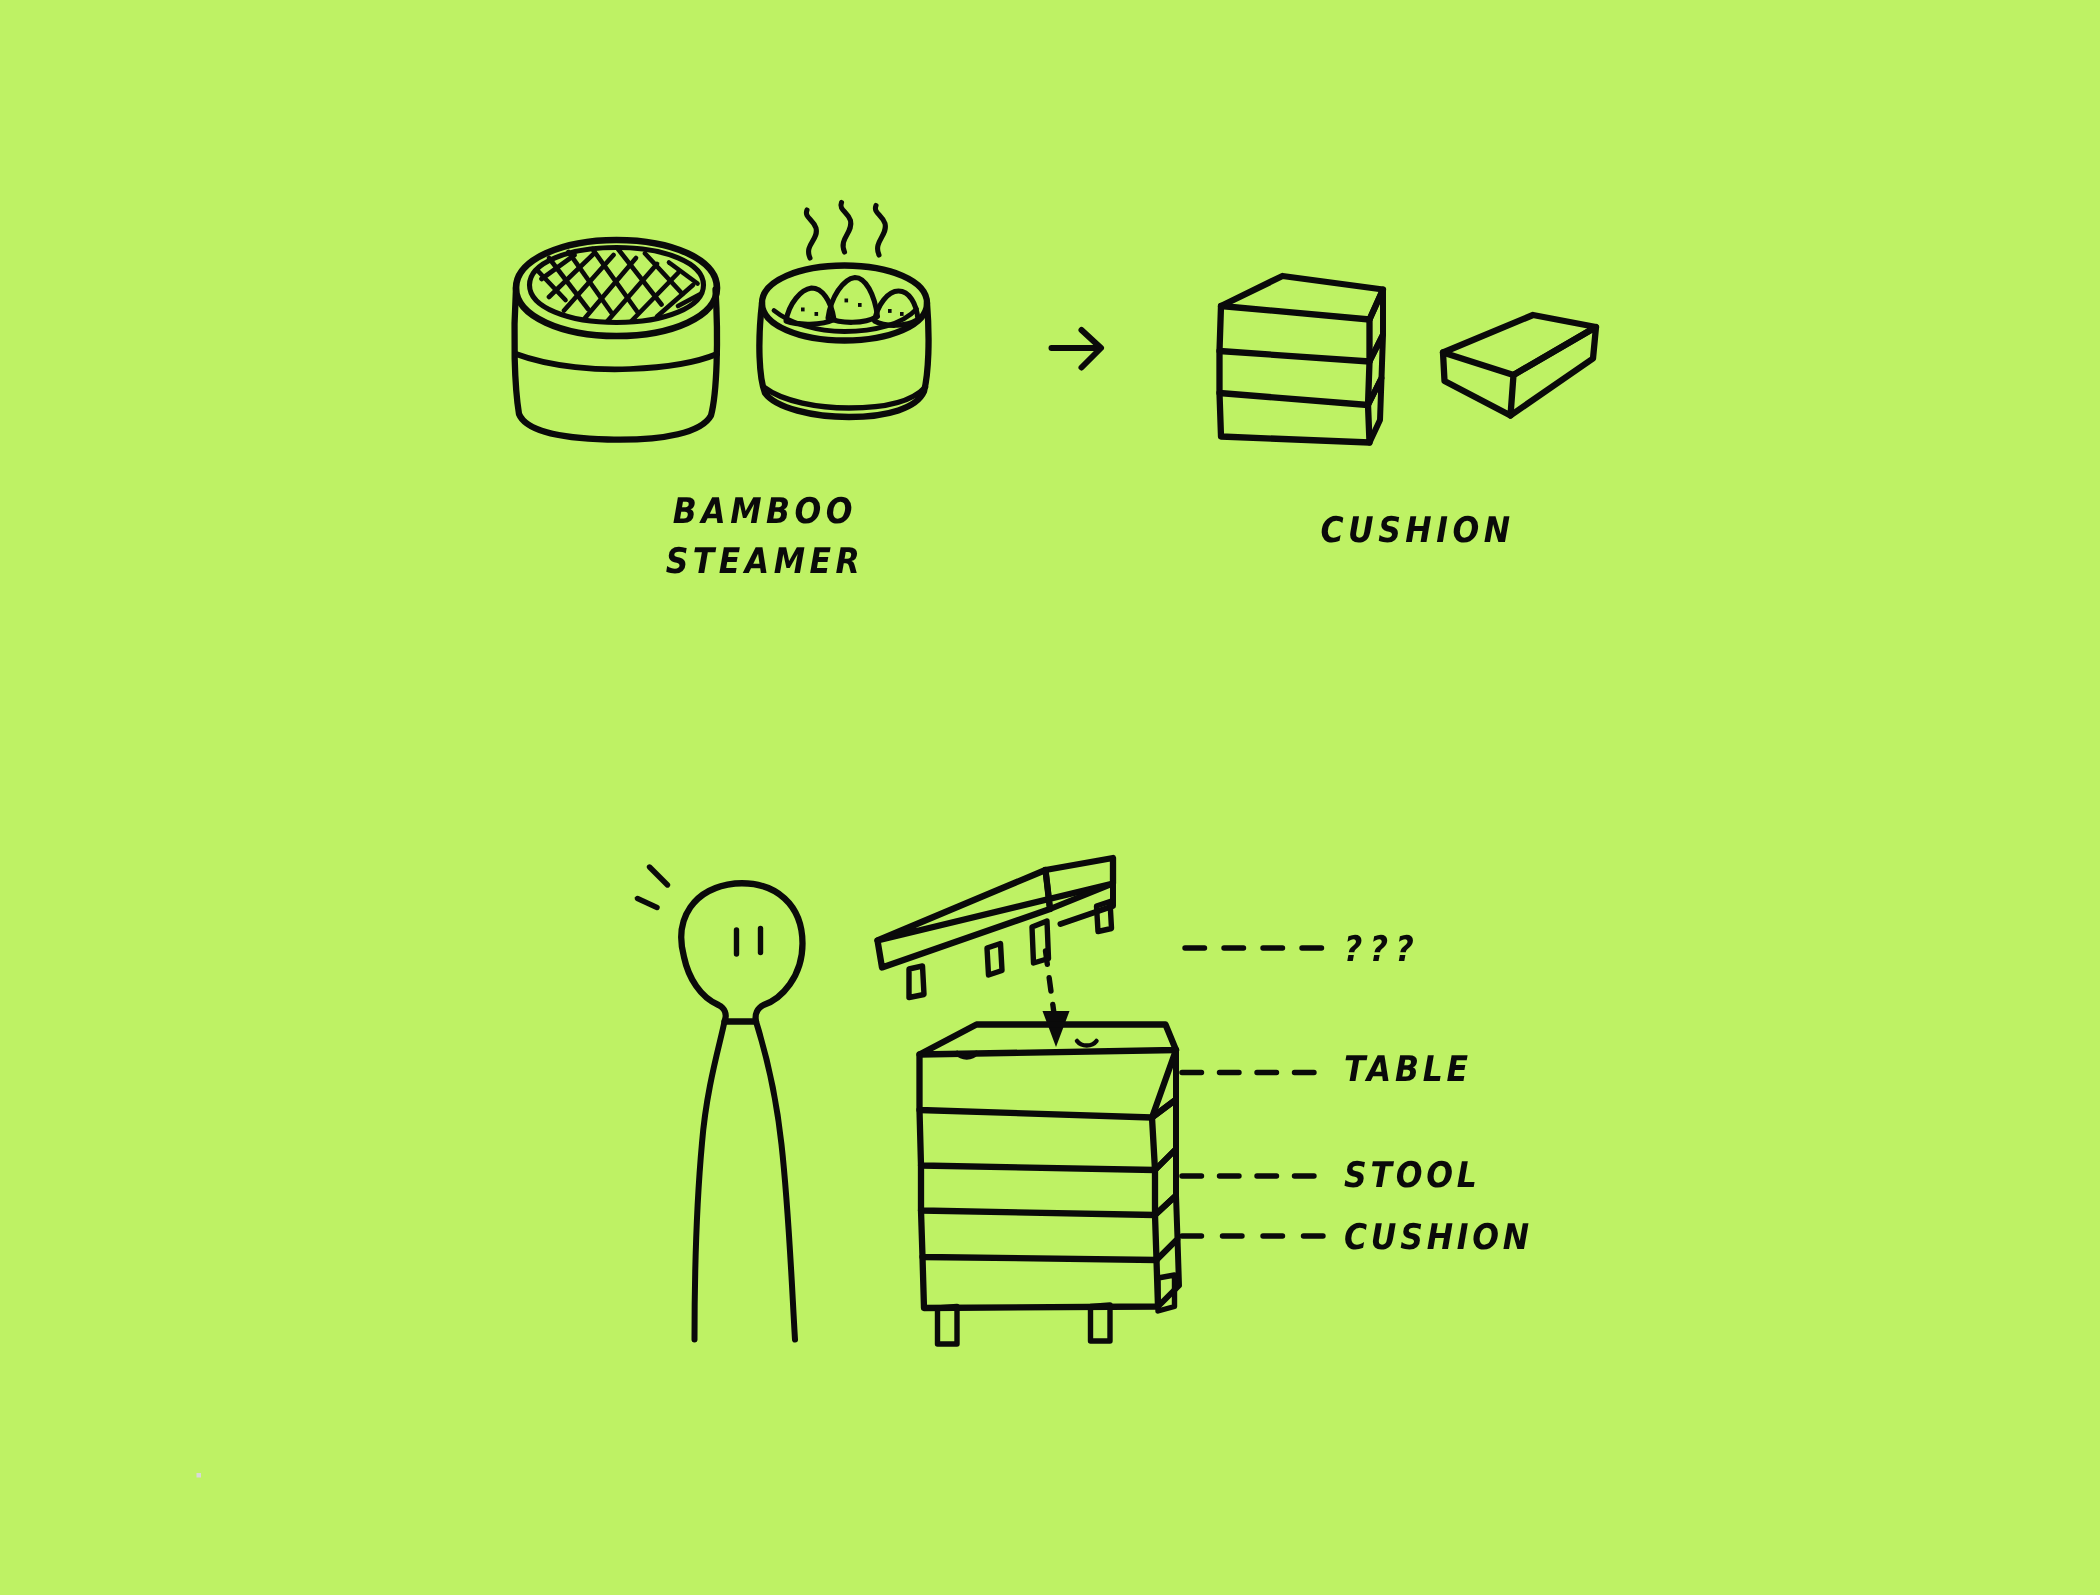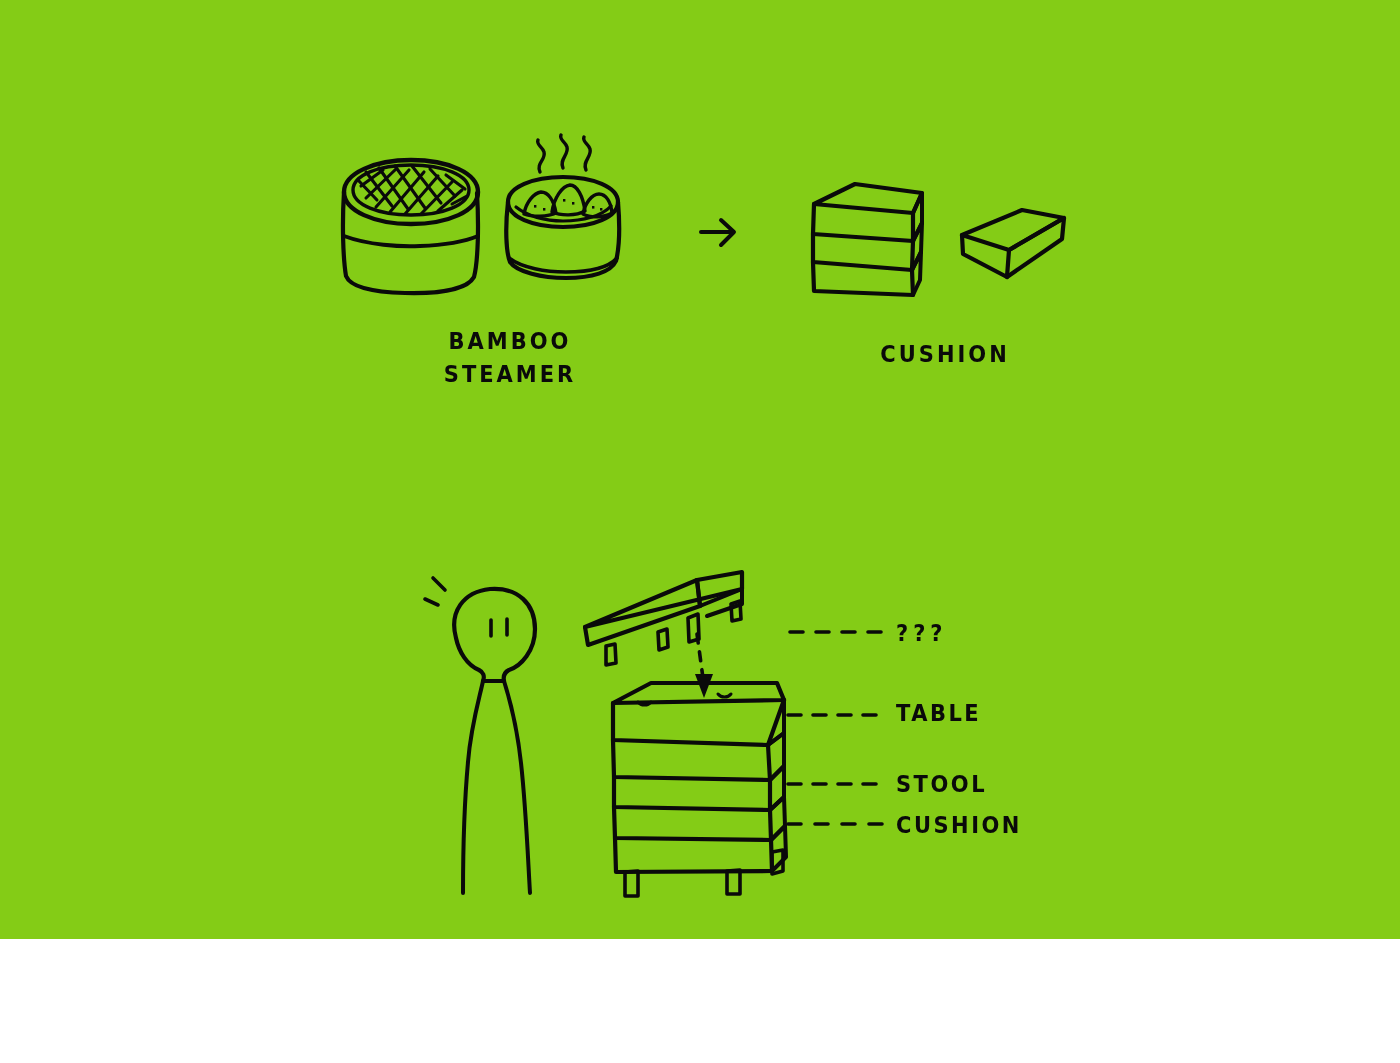--- a/index.html
+++ b/index.html
@@ -3,24 +3,25 @@
 <meta charset="utf-8">
 <style>
   html, body {
     margin: 0;
     padding: 0;
     background: #ffffff;
   }
   #page {
     position: relative;
     width: 1400px;
-    height: 939px;
-    background: #84cc16;
+    height: 1063px;
+    background: #bef264;
     overflow: hidden;
     font-family: "DejaVu Sans", sans-serif;
+    font-style: italic;
   }
   svg.canvas {
     position: absolute;
     top: 0;
     left: 0;
     width: 1400px;
     height: 1063px;
   }
   .ink {
     fill: none;

